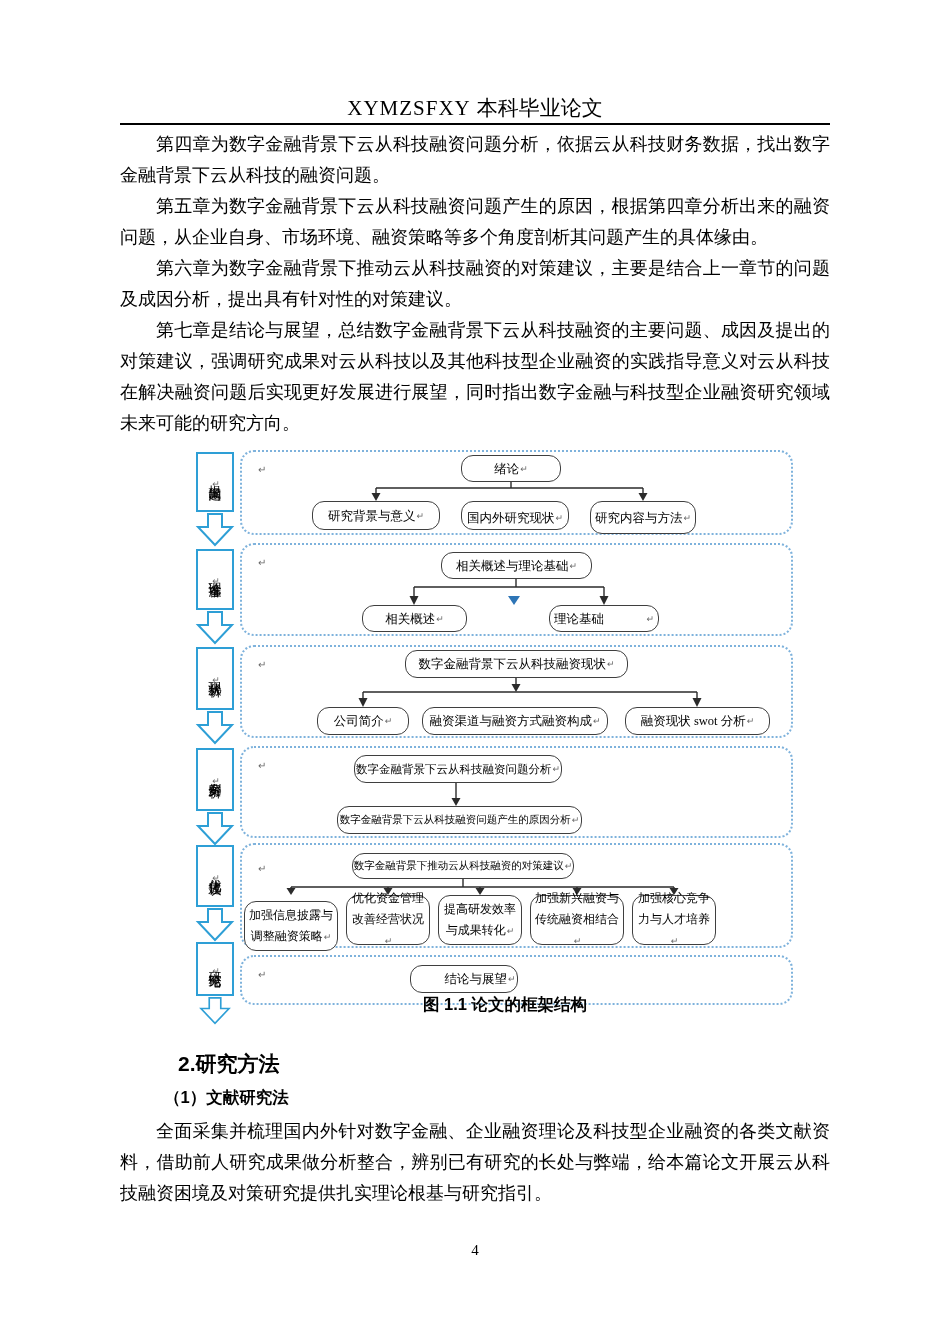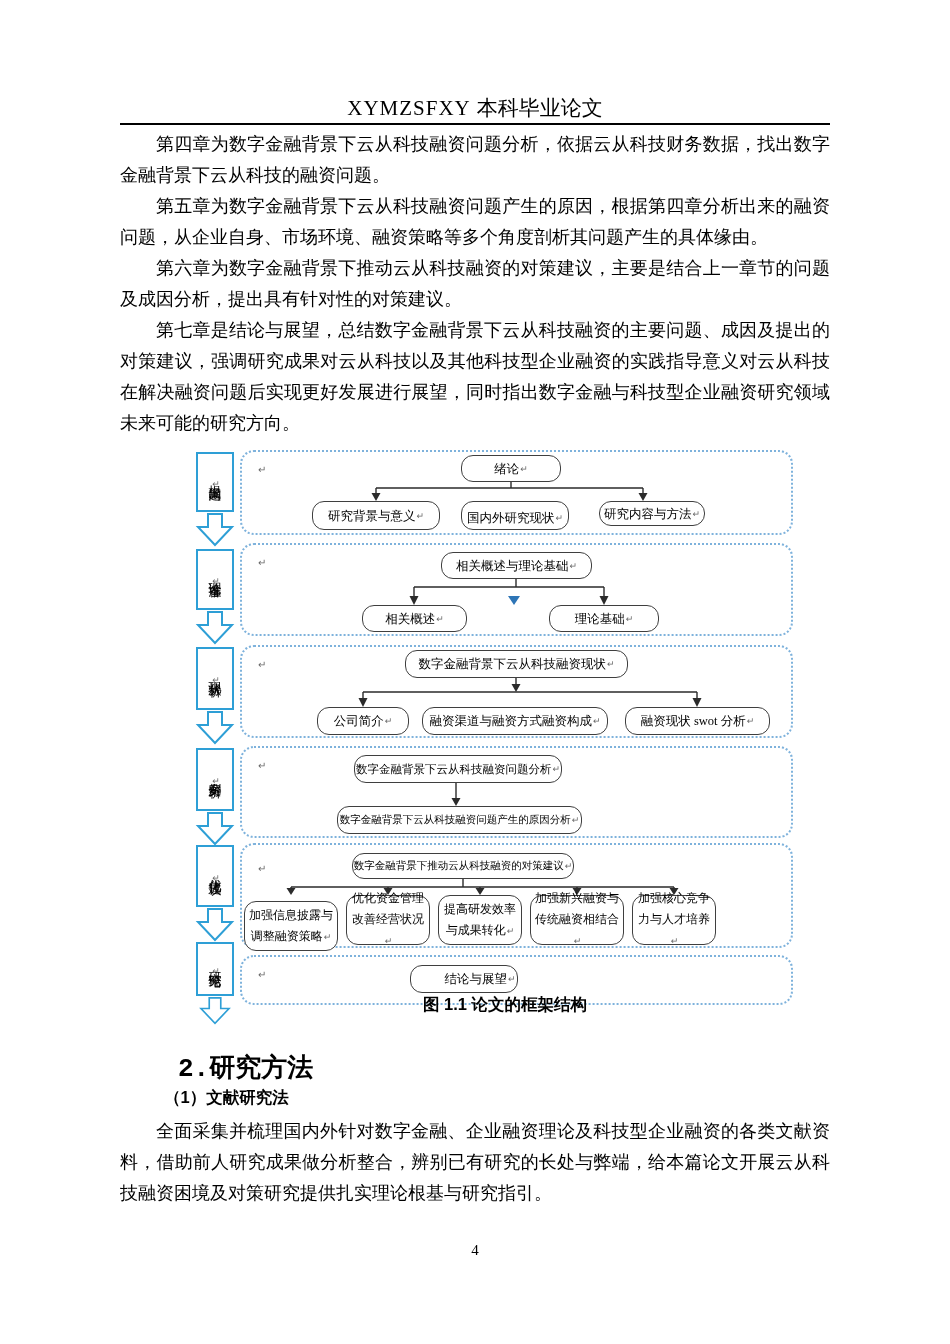--- a/index.html
+++ b/index.html
@@ -40,21 +40,21 @@
   .fbox.wrap  { white-space:normal; font-size:12px; line-height:21px; }
   .cx { position:absolute; left:0; top:0; }
   .cx path { stroke:#2b2b2b; stroke-width:1.4; fill:none; }
   .cx polygon { fill:#2b2b2b; }
   .pm { font-size:9px; color:#6a6a6a; margin-left:1px; }
   .corner-pm { position:absolute; left:16px; top:12px; font-size:10px; color:#6a6a6a; }
   .tri { position:absolute; width:0; height:0; border-left:6px solid transparent; border-right:6px solid transparent; border-top:9px solid #2E75B6; }
   
   .caption { position:absolute; top:994px; left:150px; width:710px; text-align:center;
     font-family:"Liberation Sans", sans-serif; font-size:16.5px; font-weight:600; }
-  .h-sec { position:absolute; top:1050px; left:178px; font-family:Liberation Mono, monospace; font-size:26px; font-weight:700; }
+  .h-sec { position:absolute; top:1050px; left:178px; font-family:Liberation Sans, sans-serif; font-size:21px; font-weight:700; }
   .h-sub { position:absolute; top:1087px; left:164px; font-family:"Liberation Sans", sans-serif; font-size:16.5px; font-weight:600; }
   .method-text { position:absolute; top:1116px; left:120px; width:710px; font-size:18px; line-height:31px; text-align:justify; }
   .method-text p { margin:0; text-indent:2em; }
   .pageno { position:absolute; top:1242px; left:0; width:950px; text-align:center; font-size:15px; }
 </style>
 </head>
 <body>
 
 <div class="page">
 
@@ -132,21 +132,21 @@
           <span class="pm">↵</span>
         </div>
       <div class="fbox" style="left:70px;top:49px;width:128px;height:29px;">
           <span>研究背景与意义</span>
           <span class="pm">↵</span>
         </div>
       <div class="fbox" style="left:219px;top:49px;width:108px;height:29px;align-items:flex-end;">
           <span>国内外研究现状</span>
           <span class="pm">↵</span>
         </div>
-      <div class="fbox" style="left:348px;top:49px;width:106px;height:25px;margin-left:9px;">
+      <div class="fbox" style="left:348px;top:49px;width:106px;height:33px;">
           <span>研究内容与方法</span>
           <span class="pm">↵</span>
         </div>
     </div>
 
     <div class="dbox" style="top:543px;height:93px;">
       <span class="corner-pm">↵</span>
       <svg class="cx" width="553" height="93">
         <path d="M274 34 V42 M172 42 H362 M172 42 V52 M362 42 V52"></path>
         <polygon points="167.5,51 176.5,51 172,60"></polygon>
@@ -154,21 +154,21 @@
       </svg>
       <div class="tri" style="left:266px;top:51px;"></div>
       <div class="fbox" style="left:199px;top:7px;width:151px;height:27px;">
           <span>相关概述与理论基础</span>
           <span class="pm">↵</span>
         </div>
       <div class="fbox" style="left:120px;top:60px;width:105px;height:27px;">
           <span>相关概述</span>
           <span class="pm">↵</span>
         </div>
-      <div class="fbox" style="left:307px;top:60px;width:110px;height:27px;">
+      <div class="fbox" style="left:307px;top:60px;width:110px;height:27px;justify-content:space-between;">
           <span>理论基础</span>
           <span class="pm">↵</span>
         </div>
     </div>
 
     <div class="dbox" style="top:645px;height:93px;">
       <span class="corner-pm">↵</span>
       <svg class="cx" width="553" height="93">
         <path d="M274 31 V37 M121 45 H455 M121 45 V52 M455 45 V52"></path>
         <polygon points="269.5,37 278.5,37 274,45"></polygon>

